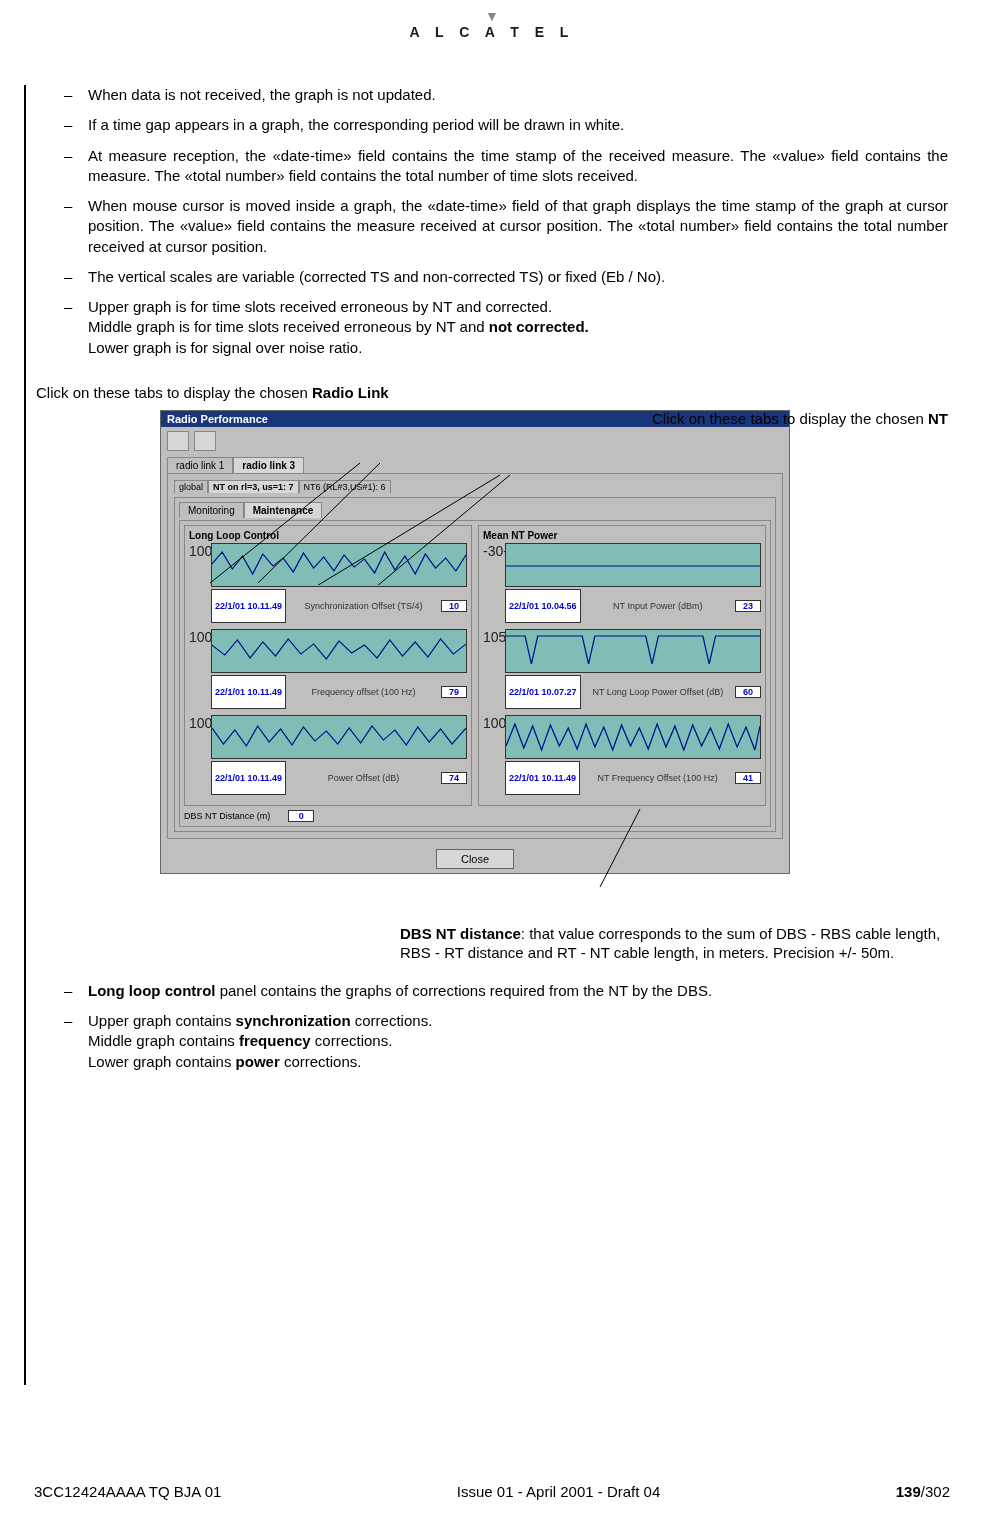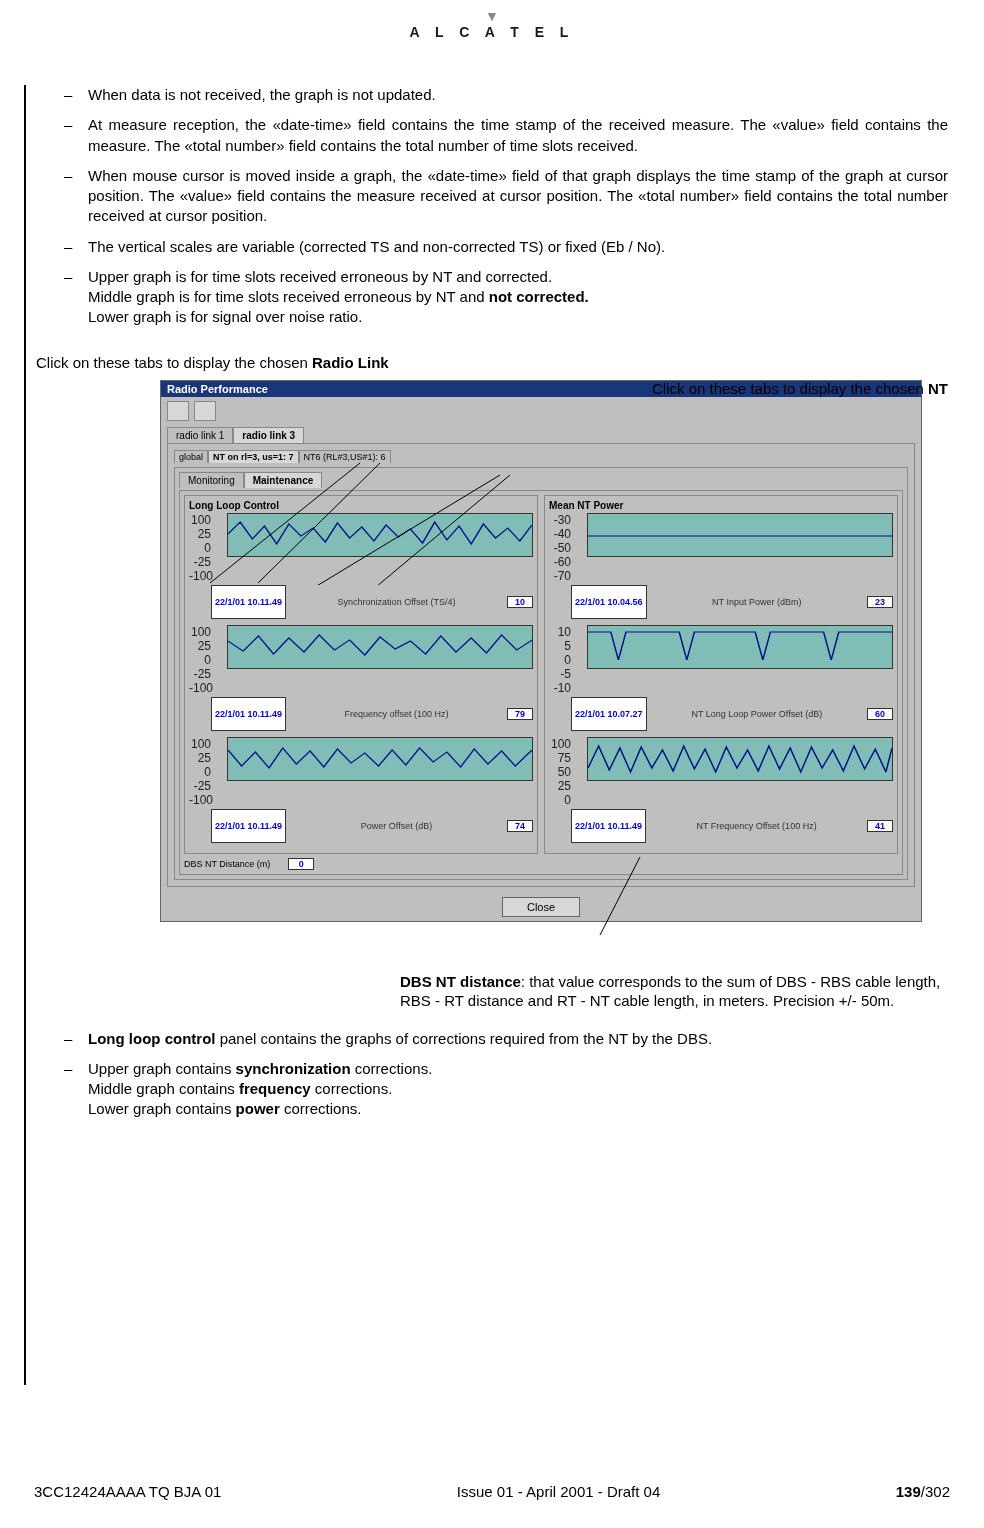--- a/index.html
+++ b/index.html
@@ -75,21 +75,21 @@
     font-size: 15px;
   }
   .callout-right {
     position: absolute;
     right: 0;
     font-size: 15px;
   }
 
   .screenshot-wrap {
     margin: 0 0 0 100px;
-    width: 762px;
+    width: 630px;
   }
   .window {
     border: 1px solid #666;
     background: #c0bfbe;
     font-family: Tahoma, Arial, sans-serif;
     font-size: 10px;
   }
   .titlebar {
     background: linear-gradient(#1a367a, #1a367a);
     color: #fff;
@@ -156,27 +156,27 @@
     font-weight: bold;
     font-size: 10px;
     margin-bottom: 2px;
   }
   .mini-graph {
     display: flex;
     margin-bottom: 1px;
   }
   .y-axis {
     display: flex;
-    flex-direction: column;
+    flex-direction: row;
     justify-content: space-between;
-    font-size: 12px;
+    font-size: 14px;
     color: #222;
     width: 22px;
     text-align: right;
-    padding-right: 16px;
+    padding-right: 0;
   }
   .graph-canvas {
     flex: 1;
     height: 42px;
     background: #7fbdb6;
     border: 1px solid #333;
     position: relative;
     overflow: hidden;
   }
   .graph-canvas svg {
@@ -260,20 +260,21 @@
   <div class="logo-block">
     <div class="tri">▼</div>
     <div class="alcatel">A L C A T E L</div>
   </div>
 
   <div class="vrule"></div>
 
   <div class="content">
     <ul>
       <li>When data is not received, the graph is not updated.</li>
+      <li>If a time gap appears in a graph, the corresponding period will be drawn in white.</li>
       <li>At measure reception, the «date-time» field contains the time stamp of the received measure. The «value» field contains the measure. The «total number» field contains the total number of time slots received.</li>
       <li>When mouse cursor is moved inside a graph, the «date-time» field of that graph displays the time stamp of the graph at cursor position. The «value» field contains the measure received at cursor position. The «total number» field contains the total number received at cursor position.</li>
       <li>The vertical scales are variable (corrected TS and non-corrected TS) or fixed (Eb / No).</li>
       <li>
         <span>Upper graph is for time slots received erroneous by NT and corrected.</span><br>
         <span>Middle graph is for time slots received erroneous by NT and </span><span class="bold">not corrected.</span><br>
         <span>Lower graph is for signal over noise ratio.</span>
       </li>
     </ul>
 

